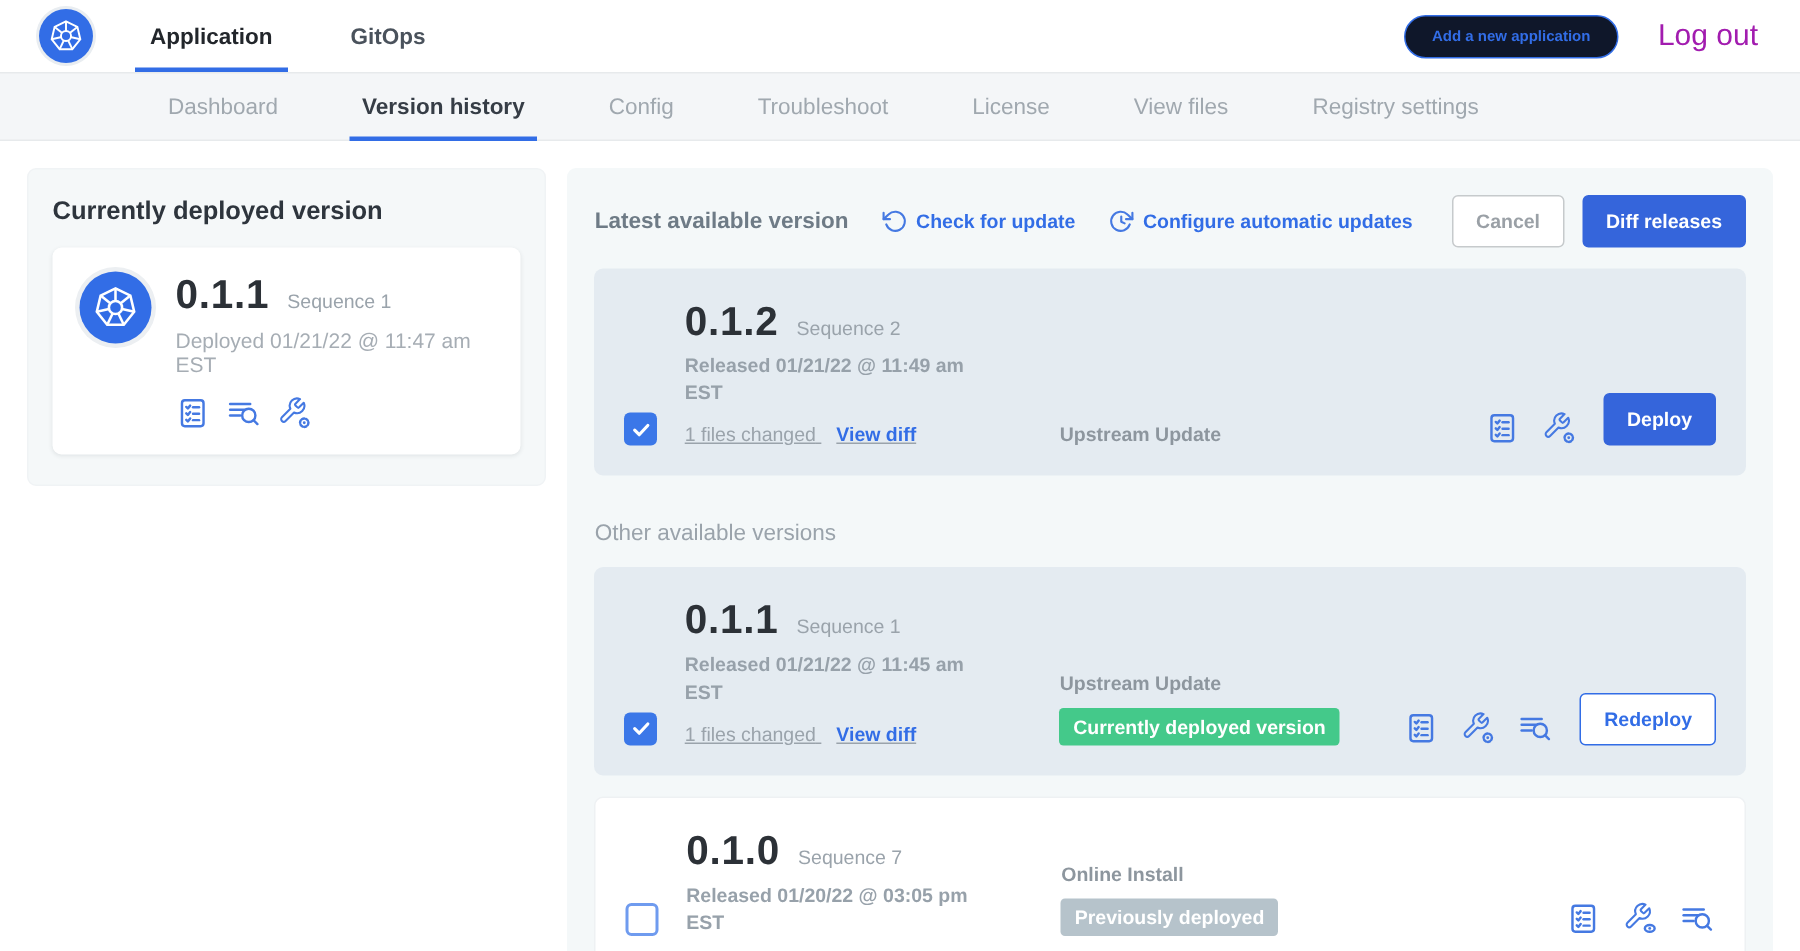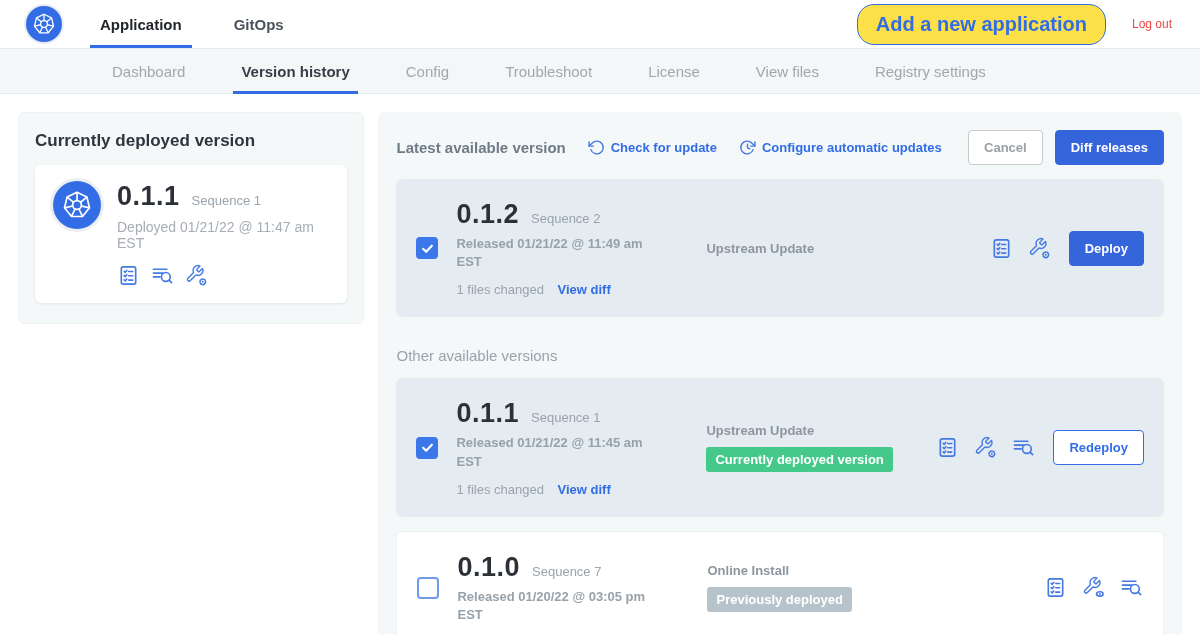--- a/index.html
+++ b/index.html
@@ -9,24 +9,24 @@
   
   .topnav { height:48px; display:flex; align-items:center; padding:0 28px 0 26px; background:#fff; position:relative; }
   .logo-circle { width:36px; height:36px; border-radius:50%; background:#326de6;
     box-shadow:0 0 0 2px #e9edf1; display:flex; align-items:center; justify-content:center; margin-right:34px; }
   .logo-circle svg { width:26px; height:26px; }
   .topnav-tab { font-size:15px; font-weight:700; color:#4a525c; padding:0 4px; margin-right:44px; height:48px;
     display:flex; align-items:center; position:relative; cursor:pointer; }
   .topnav-tab.active { color:#22262b; }
   .topnav-tab.active::after { content:""; position:absolute; left:-6px; right:-6px; bottom:0; height:3px; background:#326de6; }
   .topnav-spacer { flex:1; }
-  .add-app-btn { border:1px solid #326de6; color:#326de6; background:#fde047; border-radius:17px;
-    font-size:20px; font-weight:700; padding:8px 18px; cursor:pointer; margin-right:26px;
+  .add-app-btn { border:1px solid #326de6; color:#326de6; background:#0f172a; border-radius:17px;
+    font-size:10px; font-weight:700; padding:8px 18px; cursor:pointer; margin-right:26px;
     font-family:inherit; }
-  .logout { font-size:12px; font-weight:400; color:#ef4444; cursor:pointer; }
+  .logout { font-size:20px; font-weight:400; color:#a21caf; cursor:pointer; }
 
   
   .subnav { height:46px; background:#f4f6f8; border-top:1px solid #e7eaec; border-bottom:1px solid #e7eaec;
     display:flex; align-items:stretch; padding-left:96px; }
   .subnav-tab { font-size:15px; color:#a0a8af; display:flex; align-items:center; padding:0 16px;
     margin-right:24px; cursor:pointer; position:relative; }
   .subnav-tab.active { color:#363d46; font-weight:700; }
   .subnav-tab.active::after { content:""; position:absolute; left:8px; right:8px; bottom:-1px; height:3px; background:#326de6; }
 
   
@@ -50,31 +50,31 @@
   .rp-header { display:flex; align-items:center; margin:4px 0 2px; }
   .rp-title { font-size:15px; font-weight:700; color:#6e7b86; }
   .rp-link { display:flex; align-items:center; gap:6px; color:#326de6; font-size:13px; font-weight:700; cursor:pointer; margin-left:22px; }
   .rp-link svg { width:17px; height:17px; }
   .rp-header .spacer { flex:1; }
   .btn { font-family:inherit; font-size:13px; font-weight:700; border-radius:4px; padding:9px 15px; cursor:pointer; }
   .btn-cancel { background:#fff; border:1px solid #c6cacc; color:#9aa0a6; }
   .btn-primary { background:#3565db; border:1px solid #3565db; color:#fff; margin-left:12px; }
   .btn-outline { background:#fff; border:1px solid #326de6; color:#326de6; }
 
-  .version-row { border-radius:6px; margin-top:14px; padding:20px 20px; display:flex; align-items:center; }
+  .version-row { border-radius:6px; margin-top:14px; padding:20px 20px; display:flex; align-items:flex-end; }
   .row-shaded { background:#e4ebf1; }
   .row-white { background:#fff; border:1px solid #eef1f3; }
   .checkbox { width:22px; height:22px; border-radius:4px; flex:none; cursor:pointer;
     display:flex; align-items:center; justify-content:center; }
   .checkbox.checked { background:#3b77e8; }
   .checkbox.unchecked { background:#fff; border:2px solid #6f9bef; }
   .checkbox svg { width:15px; height:15px; fill:none; stroke:#fff; stroke-width:3.4; stroke-linecap:round; stroke-linejoin:round; }
   .row-info { margin-left:18px; width:218px; flex:none; }
   .row-released { font-size:13px; font-weight:700; color:#97a1aa; line-height:1.4; margin-top:5px; max-width:205px; }
-  .row-files { font-size:13px; color:#9aa3ab; margin-top:11px; }
+  .row-files { font-size:13px; color:#9aa3ab; margin-top:11px;text-decoration:underline; }
   .row-files .viewdiff { color:#326de6; font-weight:700; margin-left:10px; cursor:pointer; }
   .row-mid { margin-left:32px; width:230px; flex:none; }
   .row-source { font-size:13px; font-weight:700; color:#8d969e; }
   .badge { display:inline-block; margin-top:9px; font-size:13px; font-weight:700; color:#fff;
     padding:5px 9px; border-radius:3px; }
   .badge-green { background:#44c98a; }
   .badge-gray { background:#b6c3cb; }
   .row-spacer { flex:1; }
   .row-icons { display:flex; gap:15px; align-items:center; }
   .row-action { margin-left:18px; }

